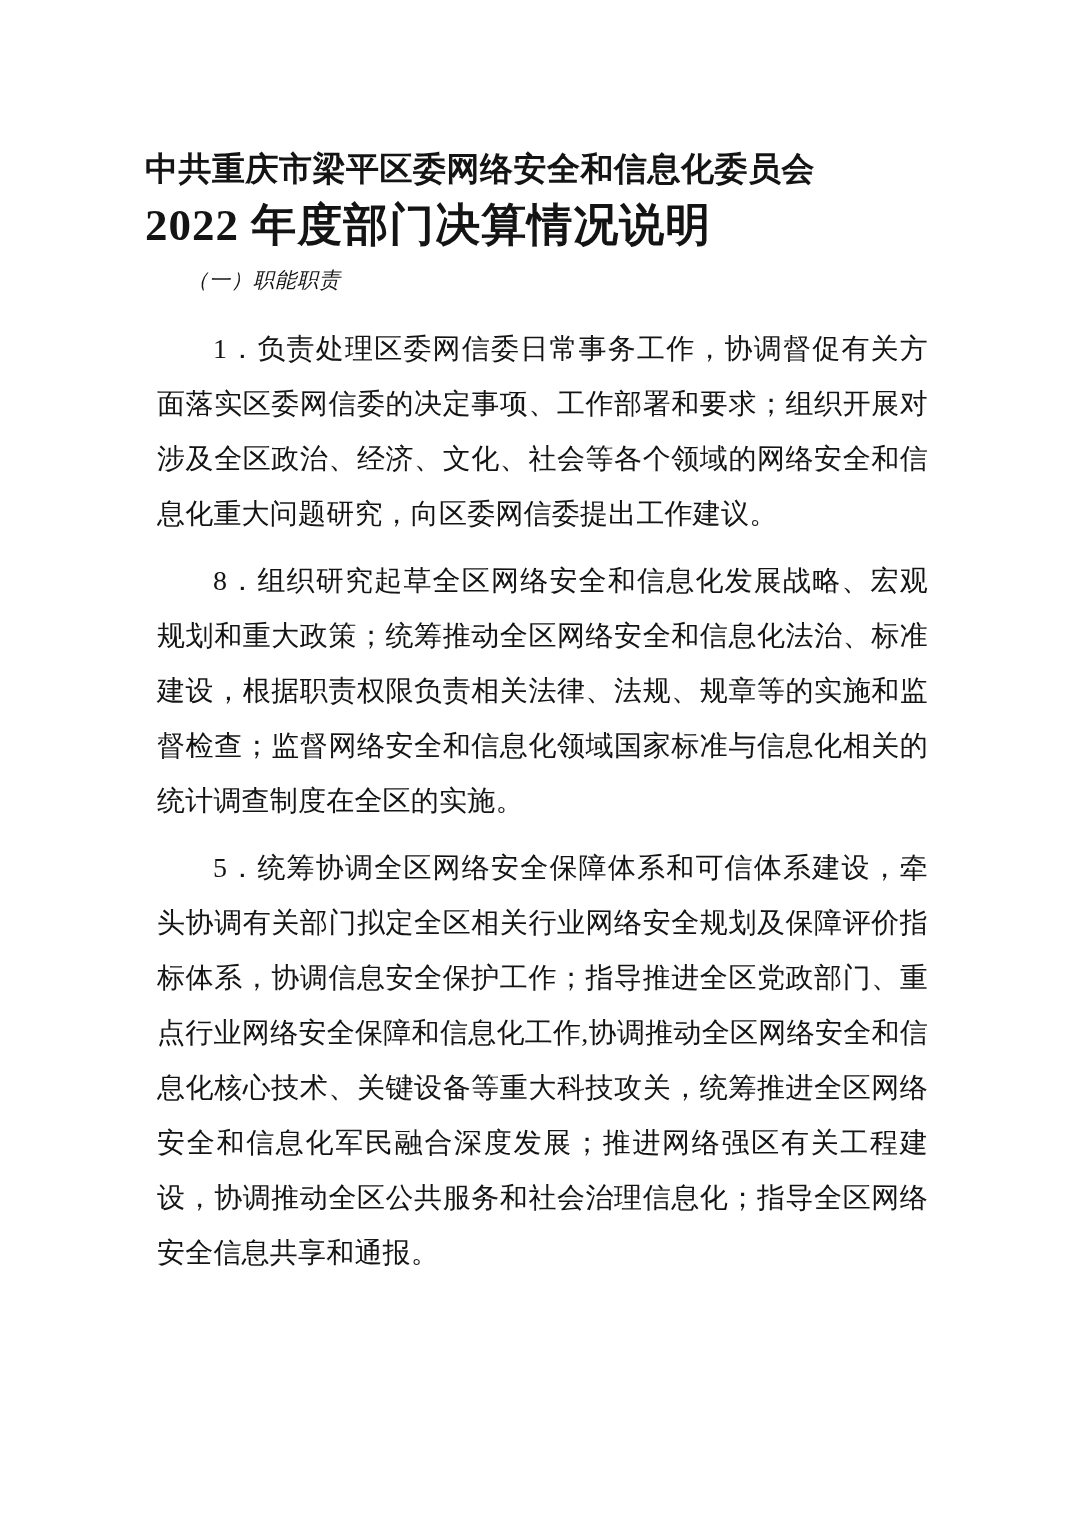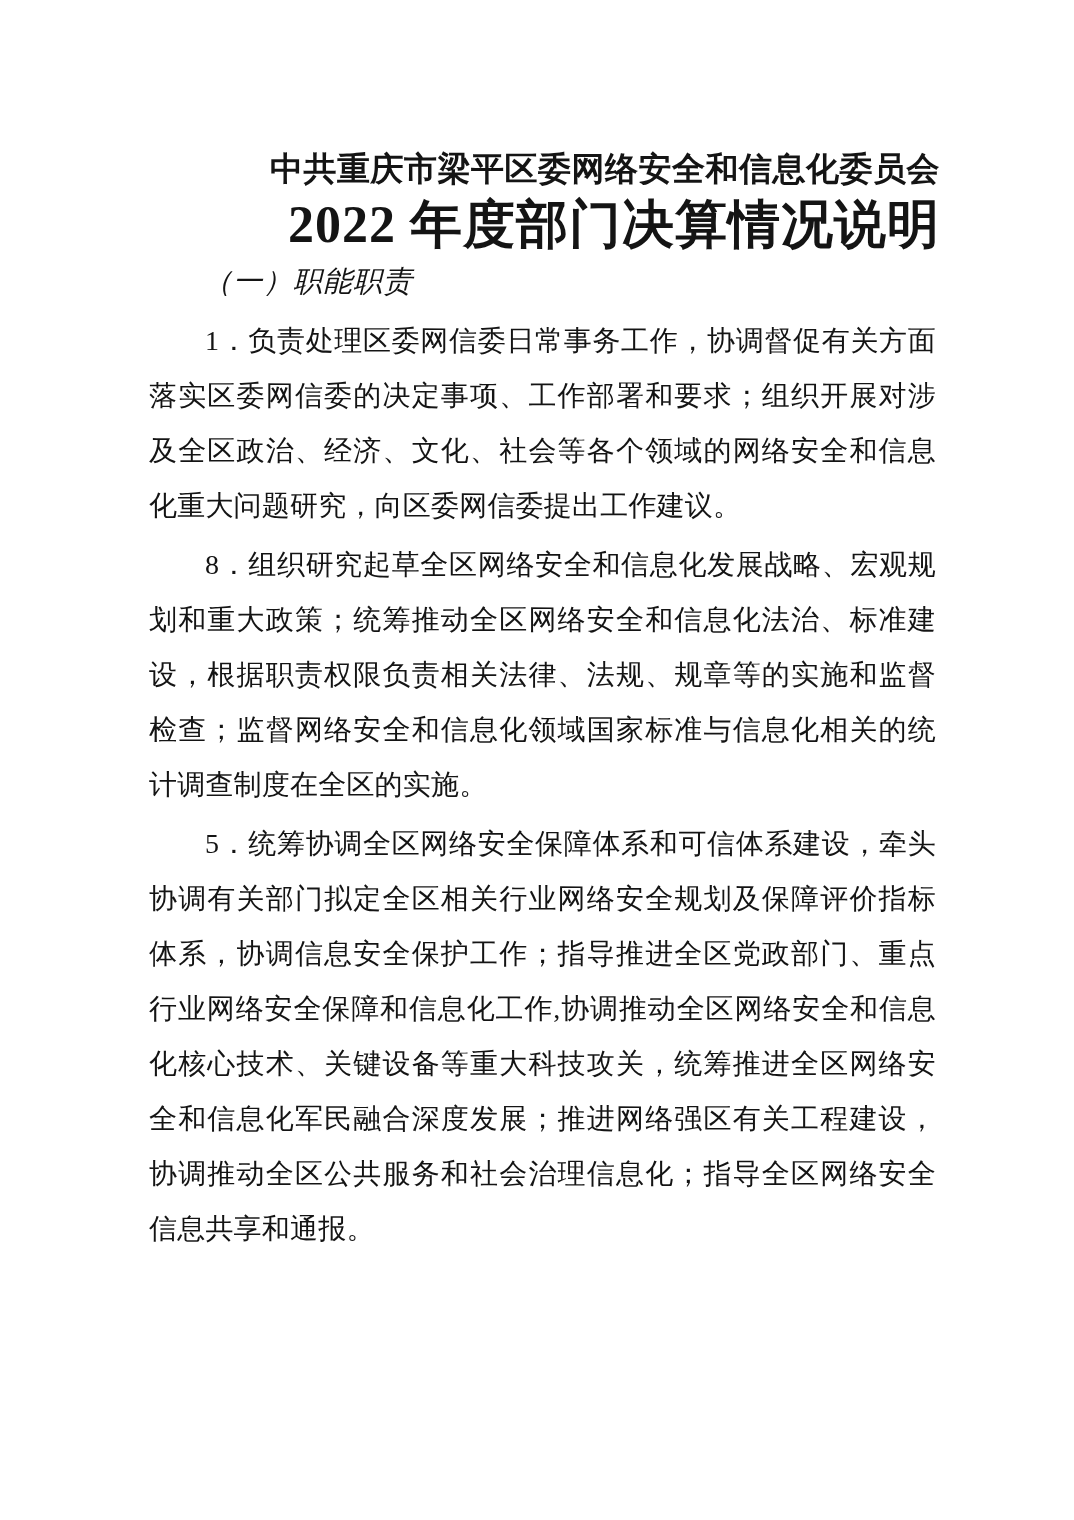--- a/index.html
+++ b/index.html
@@ -8,54 +8,54 @@
     width: 1074px;
     height: 1520px;
     margin: 0 auto;
     background: #ffffff;
     box-sizing: border-box;
     padding: 143px 134px 0 145px;
     color: #141414;
     overflow: hidden;
   }
   .title {
-    text-align: right;
+    text-align: left;
     font-family: "Liberation Serif", "DejaVu Serif", serif;
     font-weight: 700;
   }
   .title-main {
     font-size: 33px;
     line-height: 53px;
     letter-spacing: 0.5px;
   }
   .title-sub {
-    font-size: 52px;
+    font-size: 45px;
     line-height: 58px;
     letter-spacing: 1px;
   }
   .sec-heading {
     margin-top: 62px;
     font-family: "Liberation Sans", "DejaVu Sans", sans-serif;
     font-weight: 700;
     font-size: 29px;
     line-height: 55px;
     text-indent: 2em;
     letter-spacing: 0.5px;
   }
   .subsec-heading {
-    font-family: Liberation Sans, sans-serif;
+    font-family: Liberation Mono, monospace;
     font-style: italic; 
     font-weight: 400;
-    font-size: 29px;
+    font-size: 21px;
     line-height: 55px;
     text-indent: 2em;
     letter-spacing: 1px;
   }
   p.para {
-    margin: 4px;
+    margin: 12px;
     font-family: "Liberation Serif", "DejaVu Serif", serif;
     font-weight: 400;
     font-size: 28px;
     line-height: 55px;
     text-align: justify;
     text-justify: inter-character;
     text-indent: 2em;
     letter-spacing: 0.2px;
   }
 </style>

